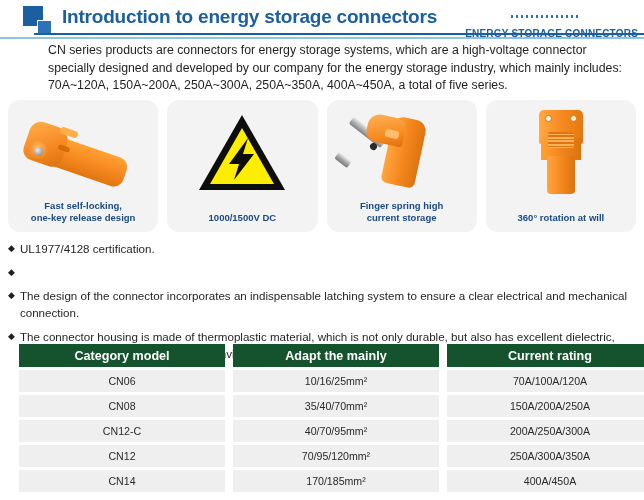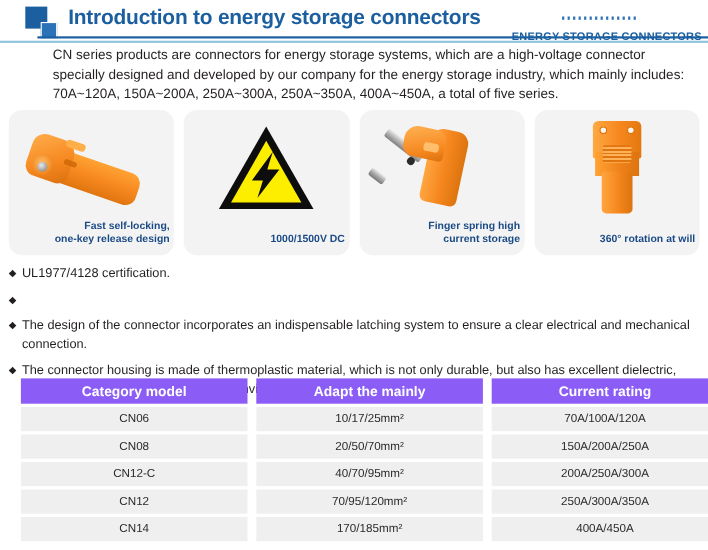--- a/index.html
+++ b/index.html
@@ -136,21 +136,21 @@
   }
   .card-art {
     position: absolute;
     left: 0; right: 0; top: 4px;
     height: 88px;
   }
   .card-caption {
     position: absolute;
     left: 4px; right: 4px;
     bottom: 8px;
-    text-align: right;
+    text-align: center;
     font-size: 9.5px;
     font-weight: 700;
     line-height: 12px;
     color: #1a4a85;
   }
 
   
   .conn1-body {
     position: absolute;
     left: 30px; top: 26px;
@@ -332,21 +332,21 @@
   .spec-table {
     position: absolute;
     left: 11px;
     top: 341px;
     width: 622px;
     border-collapse: separate;
     border-spacing: 8px 3px;
     table-layout: fixed;
   }
   .spec-table th {
-    background: #8b5cf6;
+    background: #14532d;
     color: #ffffff;
     font-size: 12.6px;
     font-weight: 700;
     height: 23px;
     padding: 0;
     text-align: center;
   }
   .spec-table td {
     background: #efefef;
     color: #2a2a2a;
@@ -485,26 +485,26 @@
     <thead>
       <tr>
         <th>Category model</th>
         <th>Adapt the mainly</th>
         <th>Current rating</th>
       </tr>
     </thead>
     <tbody>
       <tr>
         <td>CN06</td>
-        <td>10/17/25mm²</td>
+        <td>10/16/25mm²</td>
         <td>70A/100A/120A</td>
       </tr>
       <tr>
         <td>CN08</td>
-        <td>20/50/70mm²</td>
+        <td>35/40/70mm²</td>
         <td>150A/200A/250A</td>
       </tr>
       <tr>
         <td>CN12-C</td>
         <td>40/70/95mm²</td>
         <td>200A/250A/300A</td>
       </tr>
       <tr>
         <td>CN12</td>
         <td>70/95/120mm²</td>

